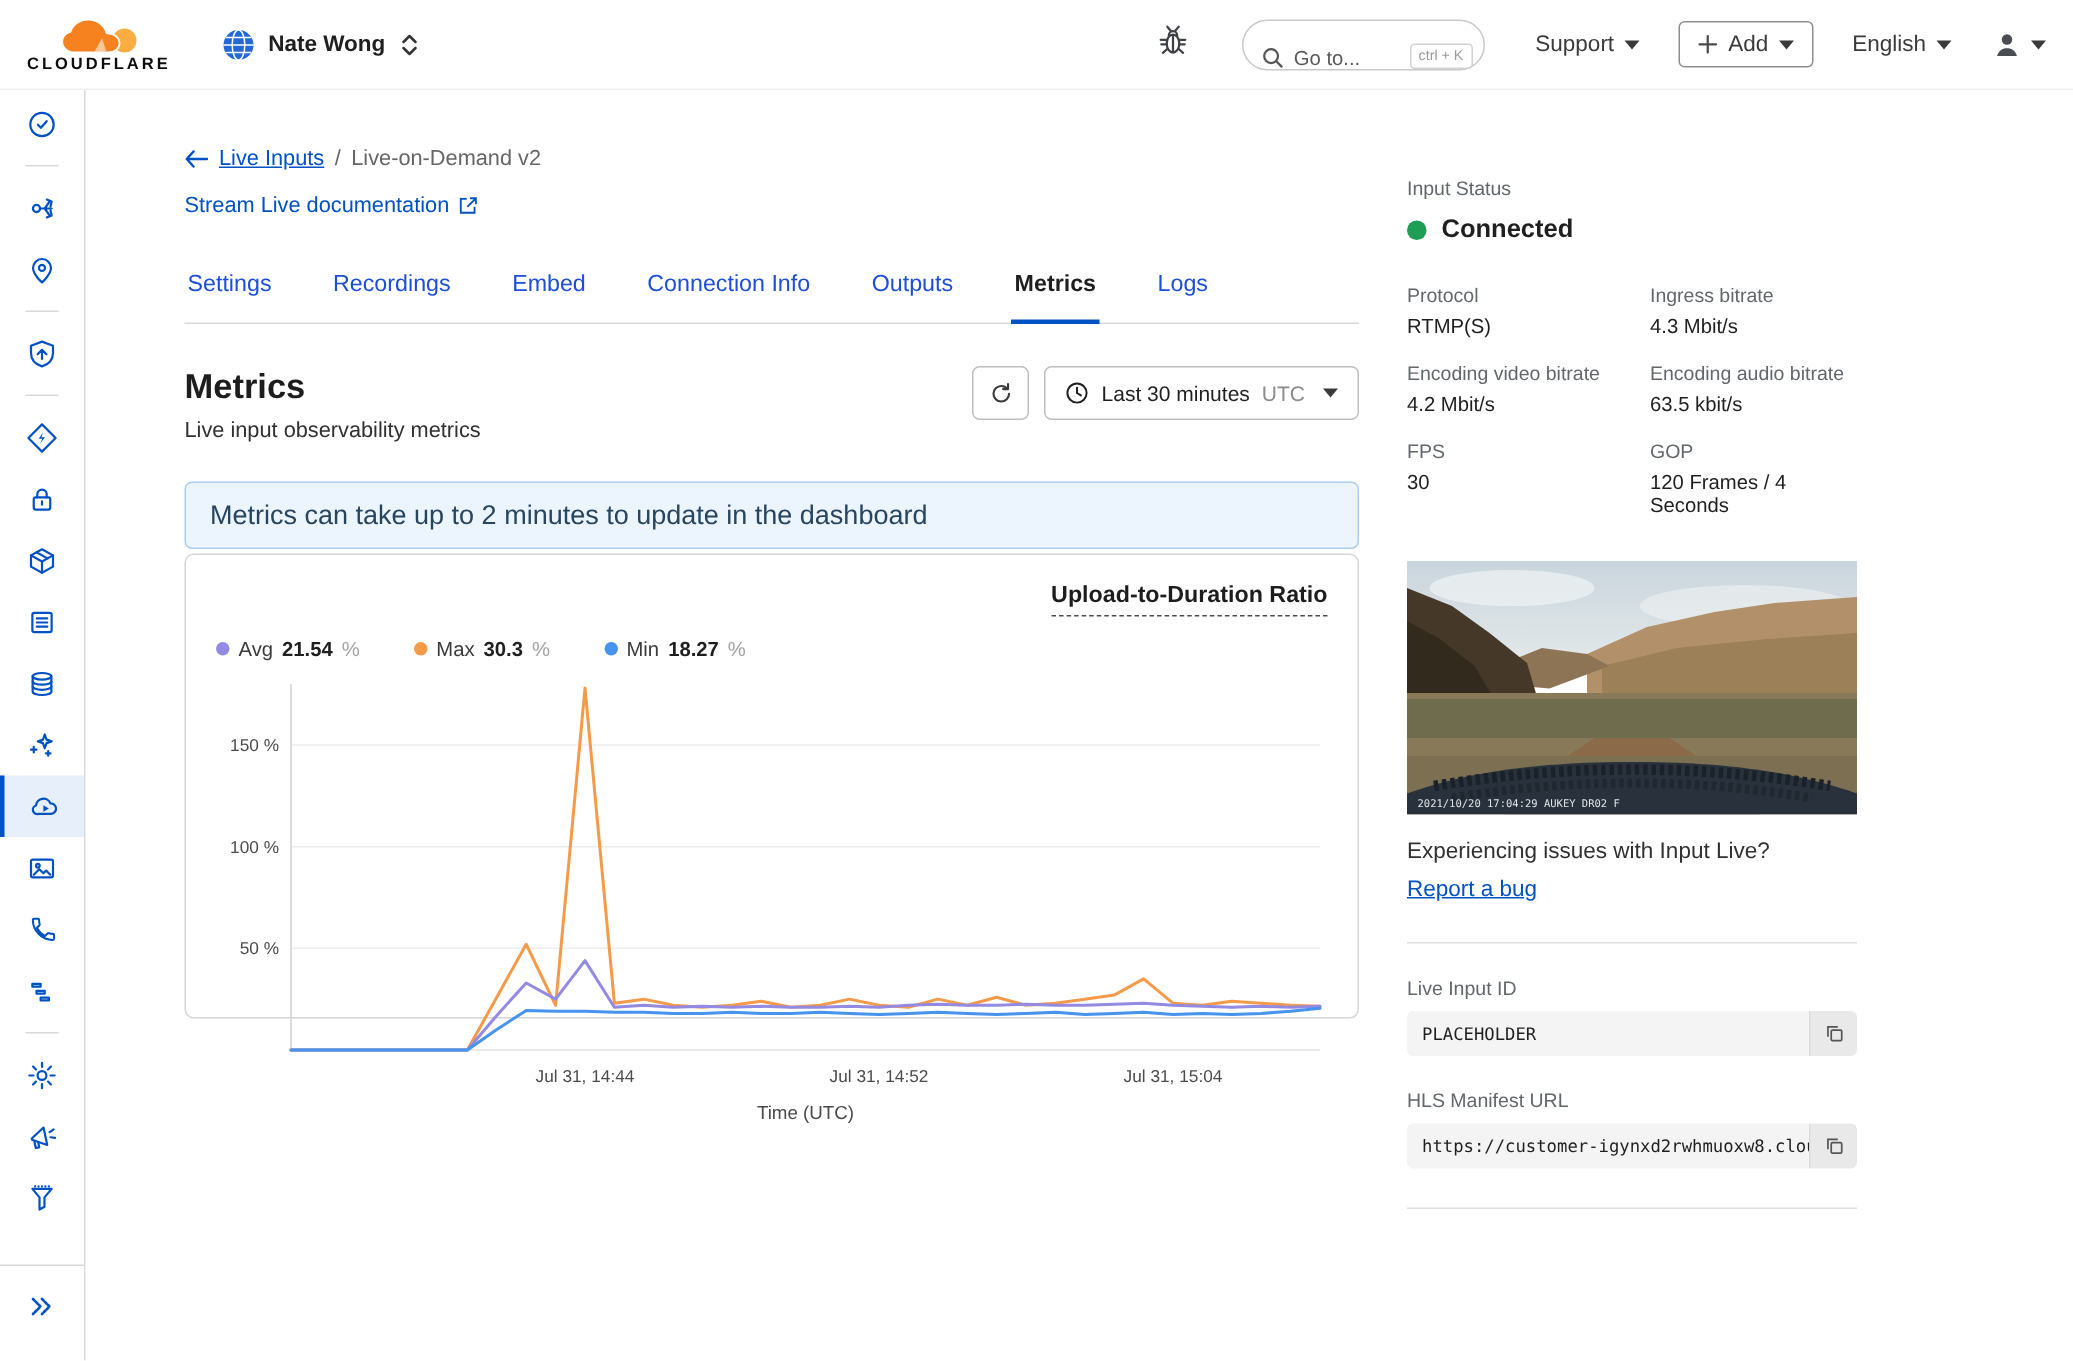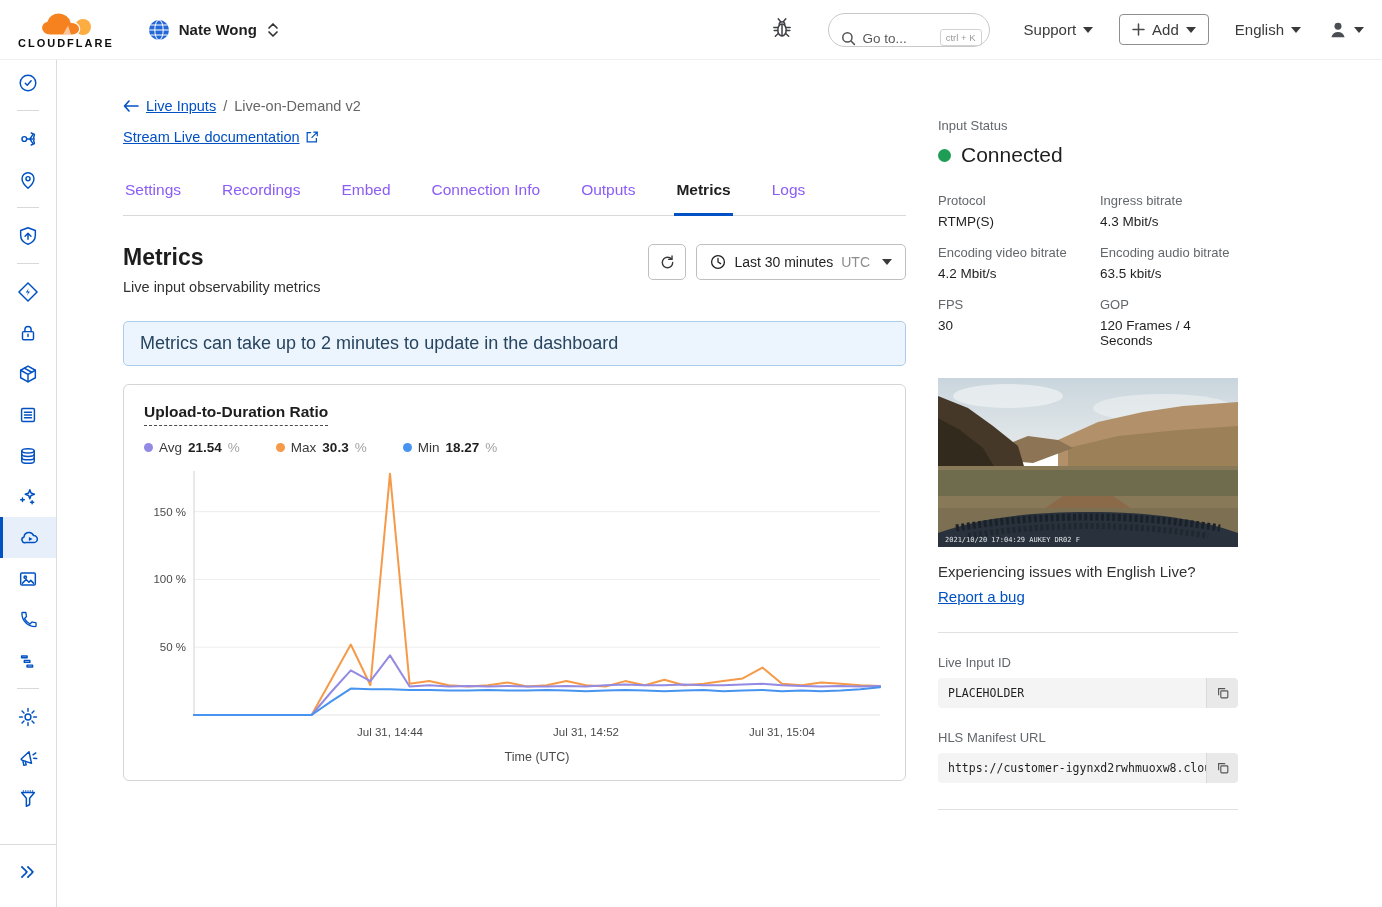--- a/index.html
+++ b/index.html
@@ -32,57 +32,57 @@
   .ic { stroke:#0051c3; fill:none; stroke-width:1.6; stroke-linecap:round; stroke-linejoin:round; }
   .main { flex:1; position:relative; padding:38px 0 0 66px; }
   .content { width:783px; }
 
   
   .breadcrumb { display:flex; align-items:center; gap:7px; font-size:14.5px; }
   .bc-link { color:#0051c3; text-decoration:underline; cursor:pointer; }
   .bc-rest { color:#666; }
   .page-title { font-size:34px; font-weight:700; color:#1d1d1d; margin-top:34px; }
   .doc-link { margin-top:15px; display:flex; align-items:center; gap:5px; font-size:14.5px; color:#0051c3; }
-  .doc-link span { text-decoration:underline; cursor:pointer; }
+  .doc-link span { cursor:pointer; }
 
   
   .tabs { margin-top:28px; display:flex; gap:37px; border-bottom:1px solid #d9d9d9; }
-  .tab { font-size:15.5px; color:#8b5cf6; padding:8px 2px 14px; border-bottom:3px solid transparent; margin-bottom:-1px; cursor:pointer; }
+  .tab { font-size:15.5px; color:#1d4ed8; padding:8px 2px 14px; border-bottom:3px solid transparent; margin-bottom:-1px; cursor:pointer; }
   .tab.active { color:#1f1f1f; font-weight:700; border-bottom-color:#0051c3; }
 
   
   .metrics-head { margin-top:28px; display:flex; align-items:flex-start; }
   .m-heading { font-size:23px; font-weight:700; color:#1d1d1d; }
   .m-sub { font-size:14.5px; color:#313131; margin-top:8px; }
   .m-controls { margin-left:auto; display:flex; gap:10px; }
   .refresh-btn { width:38px; height:36px; border:1px solid #bfbfbf; border-radius:5px; background:#fff; display:flex; align-items:center; justify-content:center; cursor:pointer; }
   .range-btn { height:36px; border:1px solid #bfbfbf; border-radius:5px; background:#fff; display:flex; align-items:center; gap:8px; padding:0 13px; cursor:pointer; }
   .range-label { font-size:14px; font-weight:400; color:#1f1f1f; }
   .range-zone { font-size:14px; color:#8c8c8c; }
   .banner { margin-top:26px; background:#ecf5fd; border:1px solid #abccec; border-radius:5px; padding:11px 16px; font-size:18px; color:#28455f; }
 
   
-  .card { margin-top:18px; border:1px solid #d5d5d5; border-radius:6px; background:#fff; padding:18px 20px 10px; height:397px; }
+  .card { margin-top:3px; border:1px solid #d5d5d5; border-radius:6px; background:#fff; padding:18px 20px 10px; height:310px;text-align:right; }
   .chart-title { display:inline-block; font-size:15.5px; font-weight:700; color:#1d1d1d; border-bottom:1.5px dashed #4a4a4a; padding-bottom:4px; }
   .legend { display:flex; gap:36px; margin-top:14px; }
   .legend-item { display:flex; align-items:center; gap:6px; font-size:13.5px; color:#3a3a3a; }
   .legend-dot { width:9px; height:9px; border-radius:50%; }
   .legend-val { font-weight:700; color:#1f1f1f; }
   .legend-unit { color:#a3a3a3; }
   .ytick, .xtick { font-size:11.5px; fill:#4a4a4a; }
   .xlabel { font-size:12.5px; fill:#4a4a4a; }
 
   
   .right { position:absolute; left:881px; top:30px; width:300px; }
   .r-heading { font-size:16.5px; font-weight:700; color:#1d1d1d; }
   .r-label { font-size:13px; color:#62676c; }
   .status-label { margin-top:28px; }
   .status-row { display:flex; align-items:center; gap:10px; margin-top:10px; }
   .status-dot { width:13px; height:13px; border-radius:50%; background:#1e9e55; }
-  .status-text { font-size:21px; font-weight:400; color:#1f1f1f; }
+  .status-text { font-size:17px; font-weight:700; color:#1f1f1f; }
   .detail-grid { margin-top:26px; display:grid; grid-template-columns:162px 1fr; row-gap:16px; }
   .dg-label { font-size:13px; color:#62676c; }
   .dg-value { font-size:13.5px; font-weight:400; color:#1f1f1f; margin-top:6px; }
   .thumb { margin-top:30px; width:300px; height:169px; display:block; }
   .issue-q { margin-top:16px; font-size:15px; color:#313131; }
   .issue-link { margin-top:8px; font-size:15px; color:#0051c3; text-decoration:underline; display:inline-block; cursor:pointer; }
   .r-div { border-top:1px solid #e0e0e0; margin-top:26px; }
   .copy-label { margin-top:22px; }
   .copy-box { margin-top:8px; display:flex; height:30px; border-radius:4px; overflow:hidden; background:#f4f4f4; }
   .copy-value { flex:1; display:flex; align-items:center; padding:0 10px; font-family:"DejaVu Sans Mono", monospace; font-size:11.5px; color:#1f1f1f; white-space:nowrap; overflow:hidden; }
@@ -442,21 +442,21 @@
         <rect y="92" width="300" height="26" fill="#6f6c4e"></rect>
         <polygon points="125,118 175,118 215,145 85,145" fill="#8a6a49"></polygon>
         <rect y="130" width="300" height="39" fill="#7d6f51"></rect>
         <polygon points="85,145 215,145 235,169 65,169" fill="#8a6a49"></polygon>
         <path d="M0 169v-14c40-14 85-21 150-21s110 7 150 21v14z" fill="#29323c"></path>
         <path d="M18 150 Q150 128 282 150" fill="none" stroke="#1a2129" stroke-width="7" stroke-dasharray="3 2.6"></path>
         <path d="M30 158 Q150 138 270 158" fill="none" stroke="#1f2830" stroke-width="6" stroke-dasharray="3 2.6"></path>
         <text x="7" y="164" font-family="DejaVu Sans Mono, monospace" font-size="7" fill="#dfe3e6">2021/10/20 17:04:29 AUKEY DR02 F</text>
       </svg>
 
-      <div class="issue-q">Experiencing issues with English Live?</div>
+      <div class="issue-q">Experiencing issues with Input Live?</div>
       <span class="issue-link">Report a bug</span>
 
       <div class="r-div"></div>
 
       <div class="r-label copy-label">Live Input ID</div>
       <div class="copy-box">
         <span class="copy-value">PLACEHOLDER</span>
         <span class="copy-btn">
           <svg width="14" height="14" viewBox="0 0 16 16">
               <rect x="5.5" y="5.5" width="8" height="8" rx="1" fill="none" stroke="#555" stroke-width="1.3"></rect>

